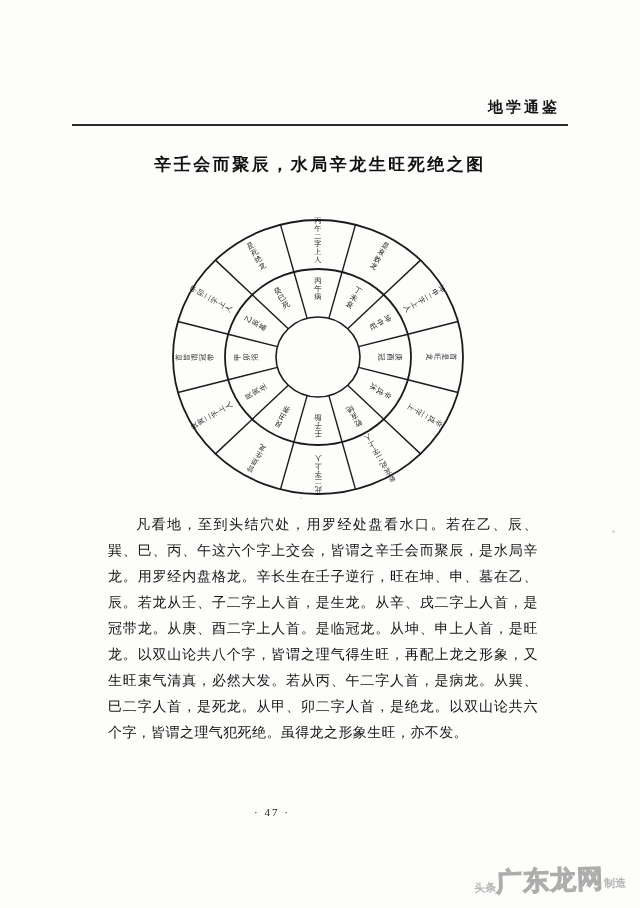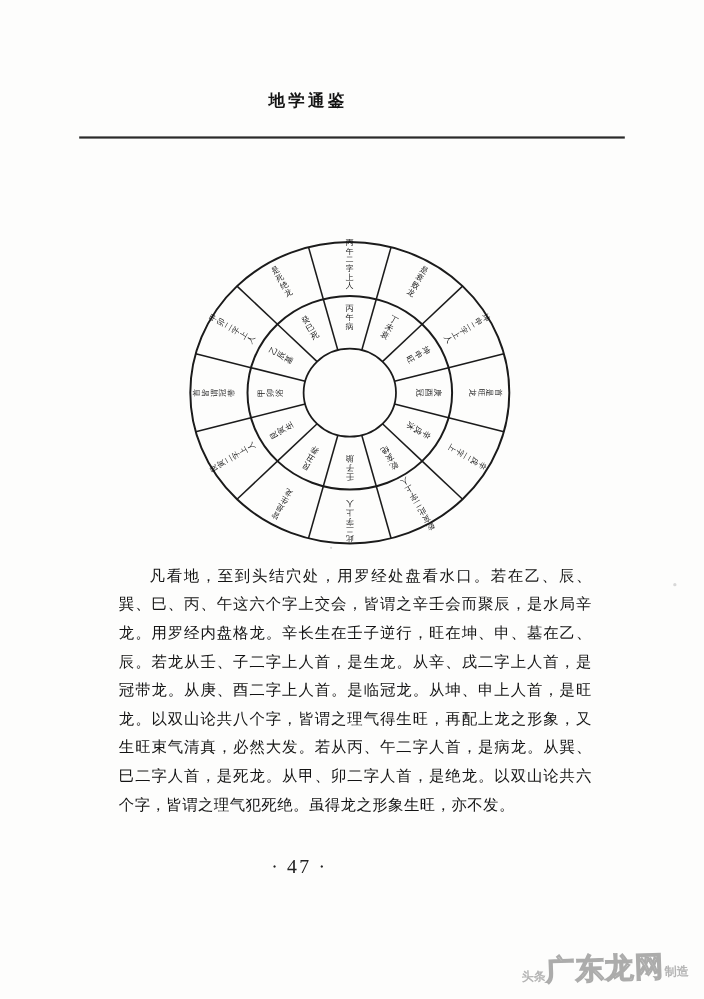--- a/index.html
+++ b/index.html
@@ -20,24 +20,24 @@
 
   .page {
     position: absolute;
     inset: 0;
     background: #fdfdfc;
   }
 
   
   .running-head {
     position: absolute;
-    top: 82px;
+    top: 98px;
     left: 0;
     width: 560px;
-    text-align: center;
+    text-align: right;
   }
   .running-head .rh-text {
     display: inline-block;
     font-size: 15px;
     letter-spacing: 3px;
     font-weight: 600;
     color: #151515;
   }
   .head-rule {
     position: absolute;
@@ -90,25 +90,25 @@
     color: #141414;
     letter-spacing: 0.4px;
   }
   #para-1 { top: 512px; }
   #para-2 { top: 712px; }
   .body-text p { margin: 0; text-indent: 2em; }
 
   
   .folio {
     position: absolute;
-    top: 778px;
+    top: 806px;
     left: 0;
     width: 544px;
     text-align: center;
-    font-size: 18px;
+    font-size: 11px;
     letter-spacing: 2px;
     color: #222;
     font-family: "Liberation Serif", serif;
   }
 
   .watermark {
     position: absolute;
     right: 14px;
     bottom: 10px;
     font-family: "Liberation Sans", "DejaVu Sans", sans-serif;
@@ -138,20 +138,21 @@
 </head>
 <body>
 
 <div class="page">
 
   <div class="running-head">
     <span class="rh-text">地学通鉴</span>
   </div>
   <div class="head-rule"></div>
 
+  <div class="doc-title">辛壬会而聚辰，水局辛龙生旺死绝之图</div>
 
   <div class="diagram-wrap">
     <svg class="diagram-svg" viewBox="0 0 300 290">
       <defs>
         
       </defs>
       <g id="diagram-geometry">
           <ellipse cx="150" cy="145" rx="145" ry="137" fill="none" stroke="#1b1b1b" stroke-width="1.8"></ellipse>
           <ellipse cx="150" cy="145" rx="93" ry="88" fill="none" stroke="#1b1b1b" stroke-width="1.8"></ellipse>
           <ellipse cx="150" cy="145" rx="42" ry="40" fill="none" stroke="#1b1b1b" stroke-width="1.6"></ellipse>

